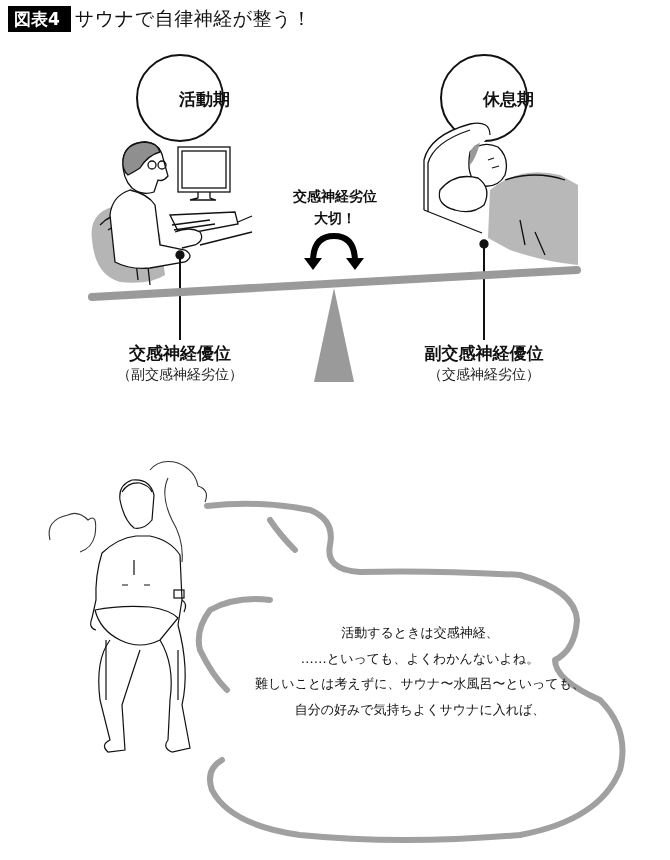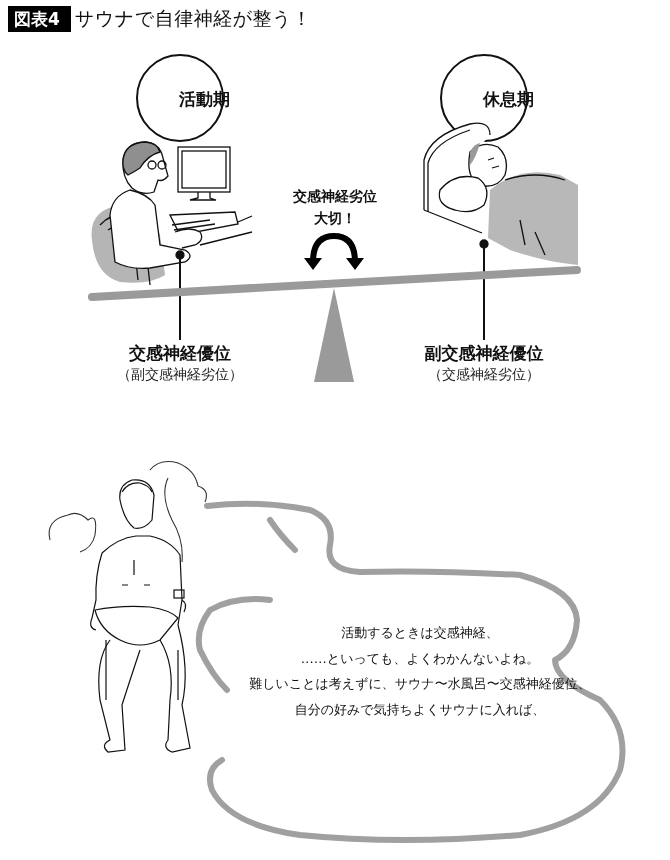--- a/index.html
+++ b/index.html
@@ -112,15 +112,15 @@
 </div>
 
 <div class="state-main" style="left:80px;top:342px;">交感神経優位</div>
 <div class="state-sub" style="left:80px;top:366px;">（副交感神経劣位）</div>
 <div class="state-main" style="left:384px;top:342px;">副交感神経優位</div>
 <div class="state-sub" style="left:384px;top:366px;">（交感神経劣位）</div>
 
 <div class="bubble-text">
   <div>活動するときは交感神経、</div>
   <div>……といっても、よくわかんないよね。</div>
-  <div>難しいことは考えずに、サウナ〜水風呂〜交感神経優位、</div>
+  <div>難しいことは考えずに、サウナ〜水風呂〜といっても、</div>
   <div>自分の好みで気持ちよくサウナに入れば、</div>
 </div>
 
 </body></html>

